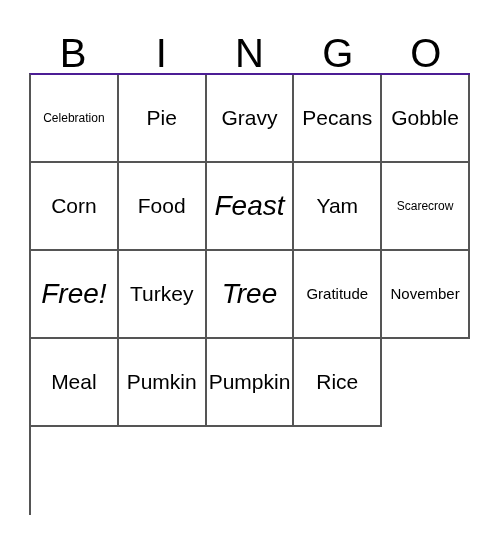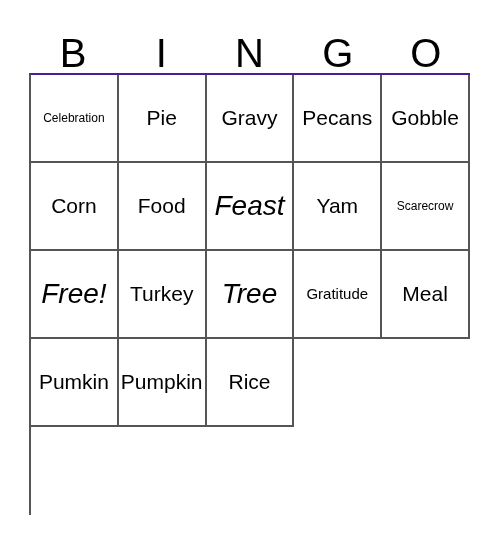--- a/index.html
+++ b/index.html
@@ -137,20 +137,23 @@
       <div class="cell">
         <span class="cell-text fs-md">Turkey</span>
       </div>
       <div class="cell">
         <span class="cell-text fs-lg">Tree</span>
       </div>
       <div class="cell">
         <span class="cell-text fs-sm">Gratitude</span>
       </div>
       <div class="cell">
+        <span class="cell-text fs-sm">November</span>
+      </div>
+      <div class="cell">
         <span class="cell-text fs-xl">Meal</span>
       </div>
       <div class="cell">
         <span class="cell-text fs-md">Pumkin</span>
       </div>
       <div class="cell">
         <span class="cell-text fs-md">Pumpkin</span>
       </div>
       <div class="cell">
         <span class="cell-text fs-xl">Rice</span>

